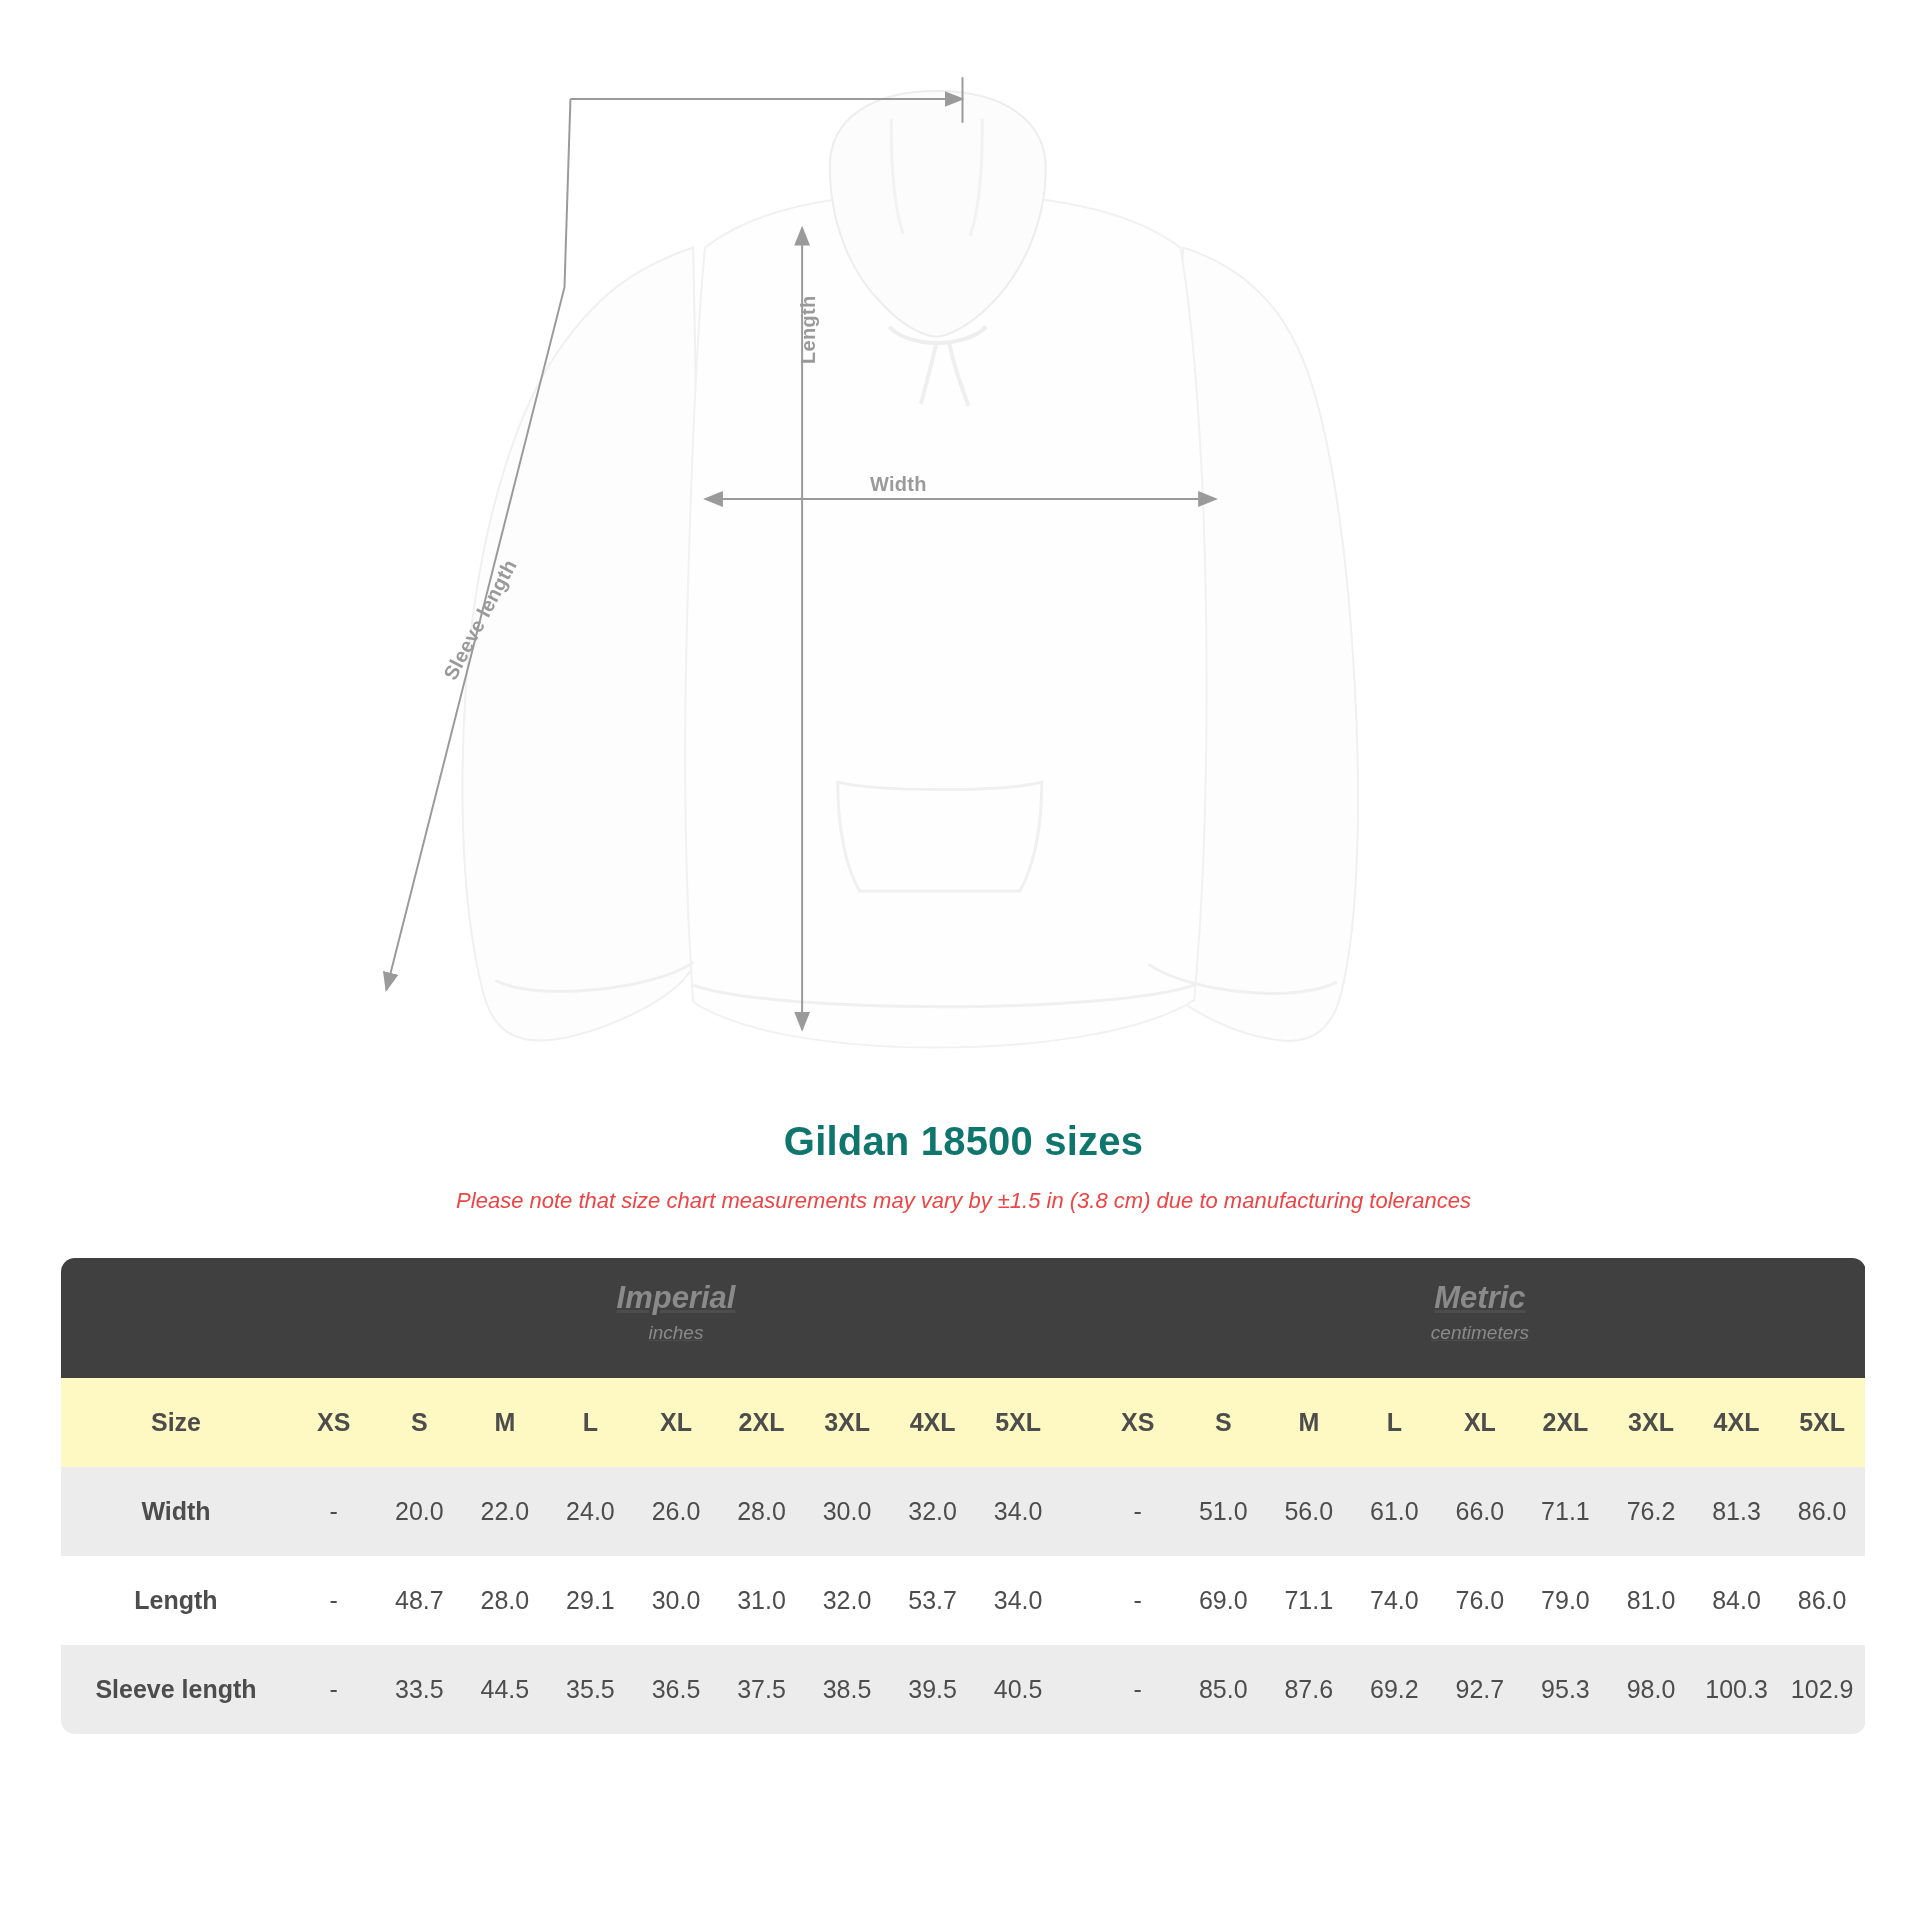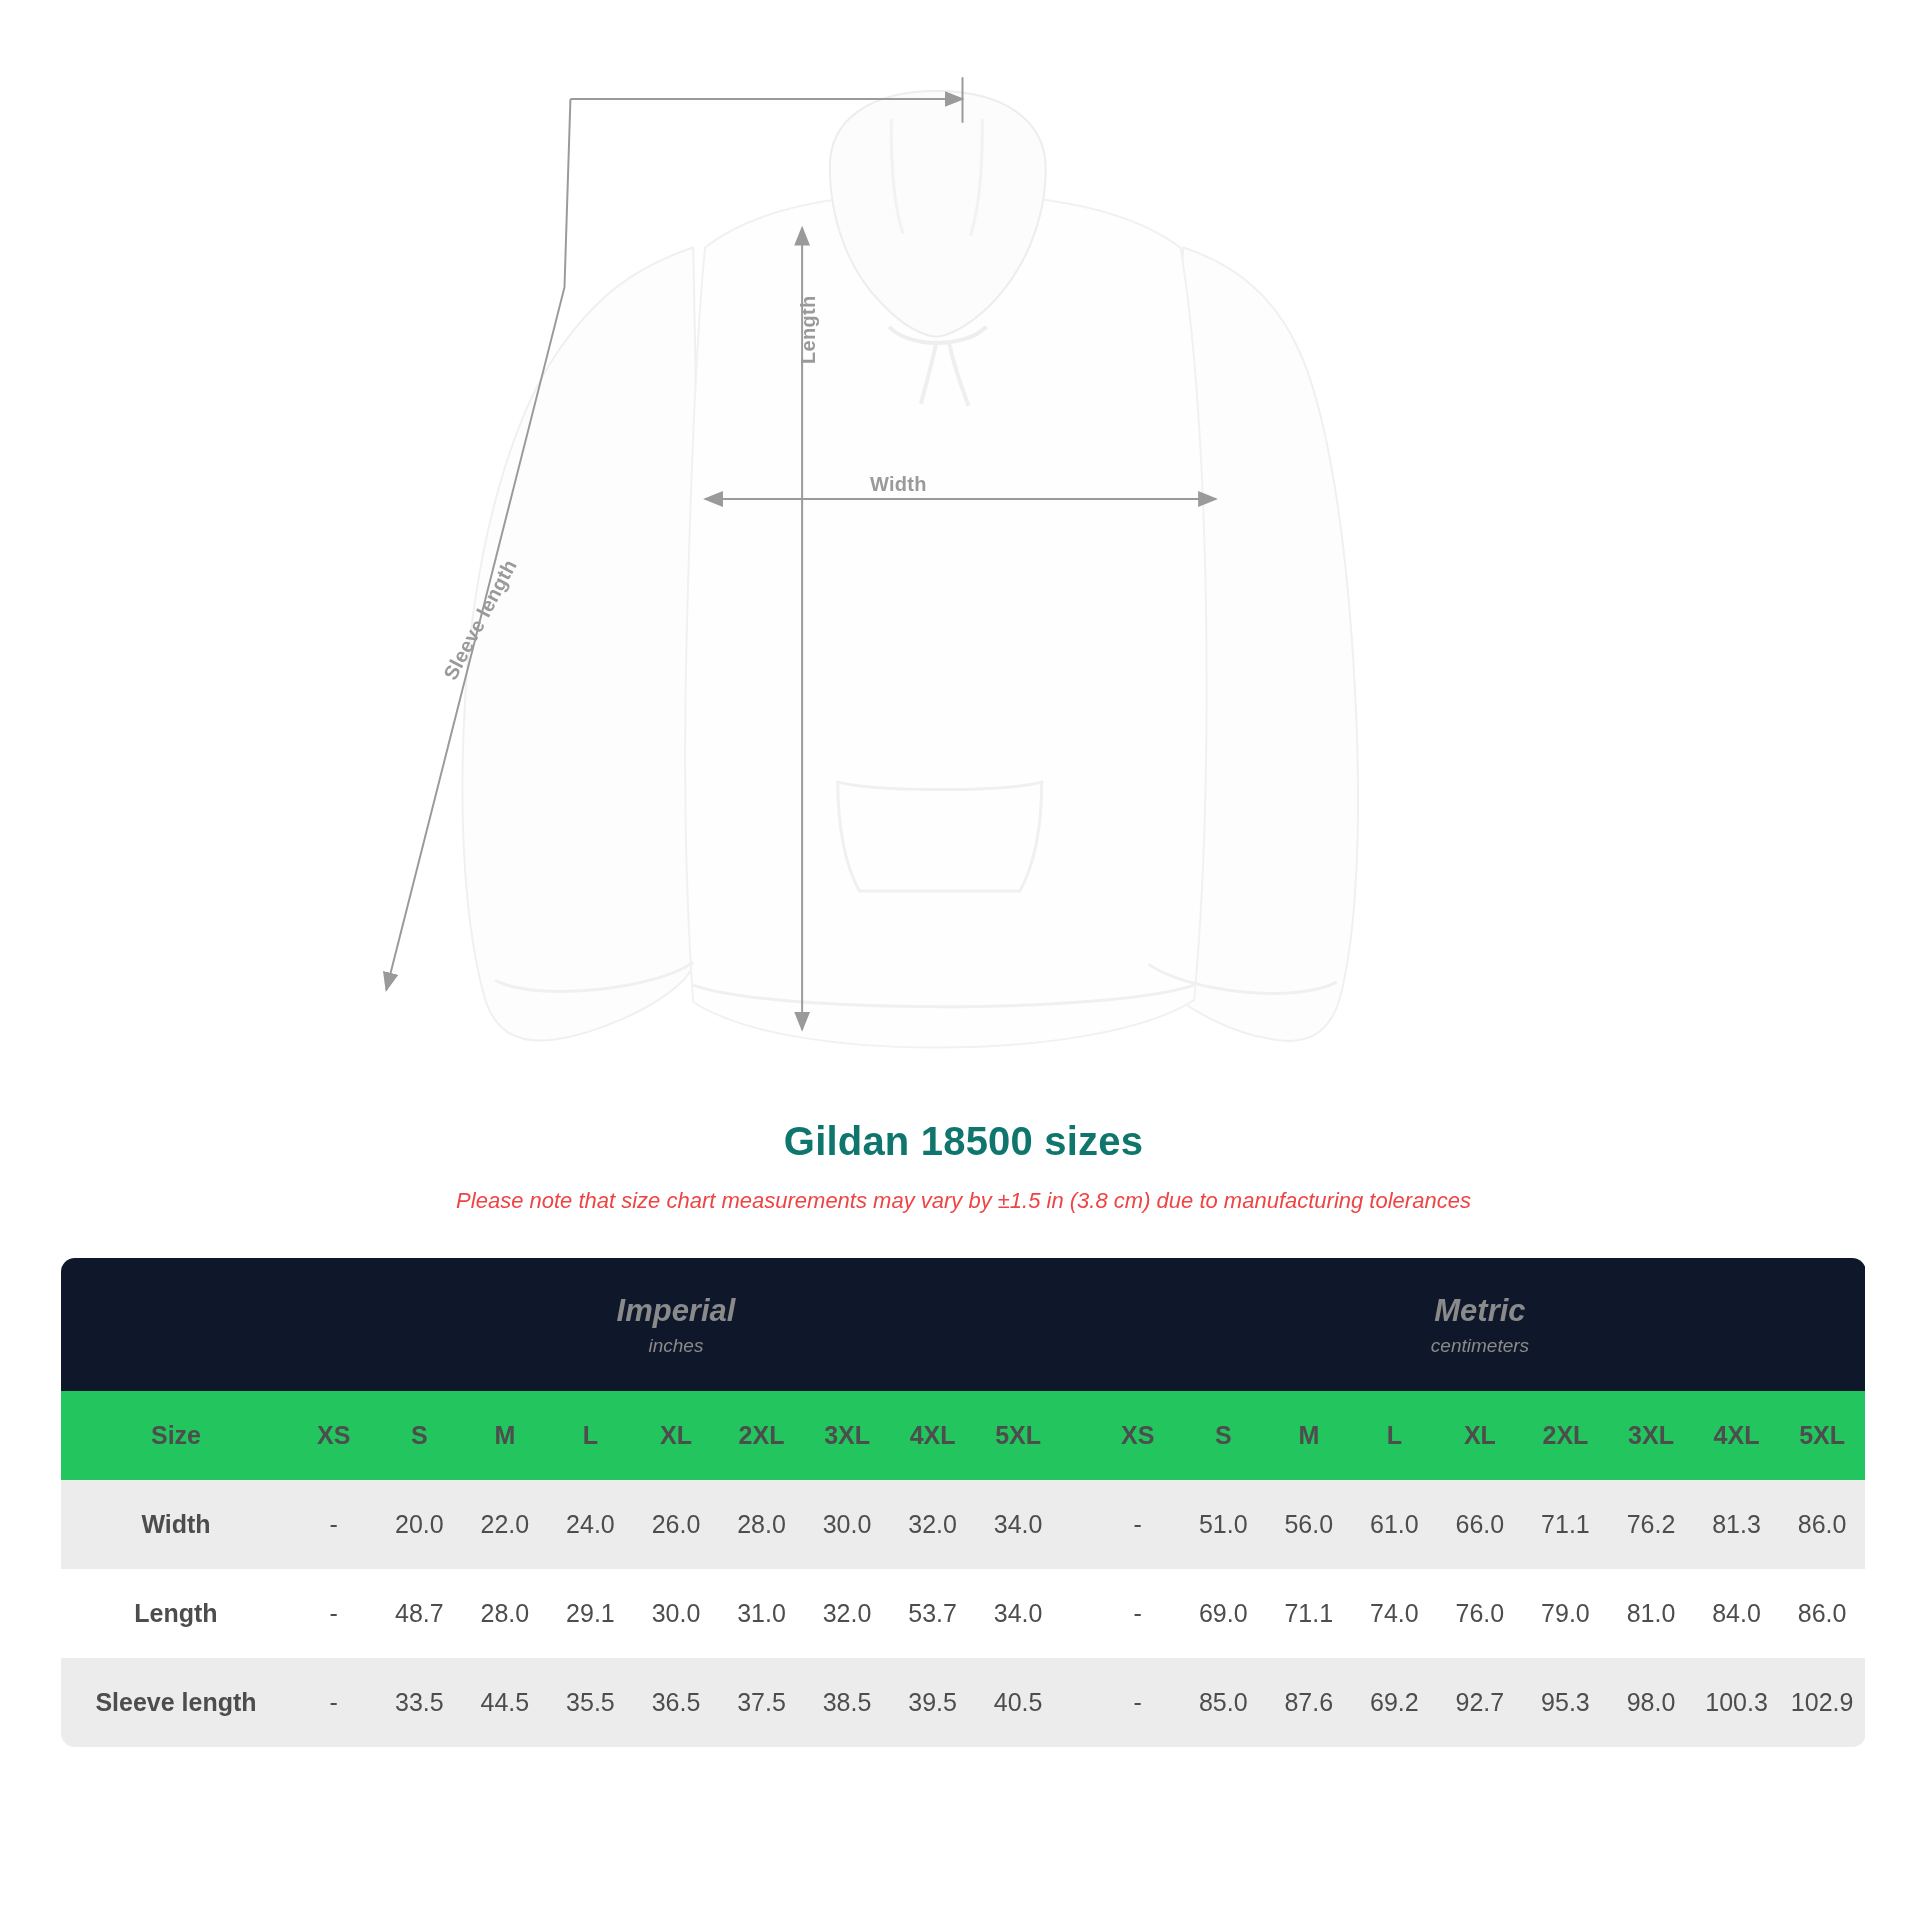--- a/index.html
+++ b/index.html
@@ -88,38 +88,39 @@
     table-layout: fixed;
   }
   table.size-table td, table.size-table th {
     text-align: center;
     vertical-align: middle;
     font-size: 25px;
     color: #4d4d4d;
     border: none;
   }
   .unit-row td {
-    background: #0f172a;
-    padding: 34px 0 30px 0;
+    background: #404040;
+    padding: 21px 0 30px 0;
+    text-decoration: underline;
   }
   .unit-title {
     font-size: 31px;
     font-weight: bold;
     font-style: italic;
     color: #8a8a8a;
     line-height: 1.25;
   }
   .unit-sub {
     font-size: 19px;
     font-style: italic;
     color: #8a8a8a;
     line-height: 1.6;
   }
   .hdr-row td {
-    background: #22c55e;
+    background: #fef9c3;
     padding: 30px 0;
     font-weight: bold;
     color: #5a5a5a;
     font-size: 26px;
   }
   .row-odd td {
     background: #ececec;
   }
   .row-even td {
     background: #ffffff;

